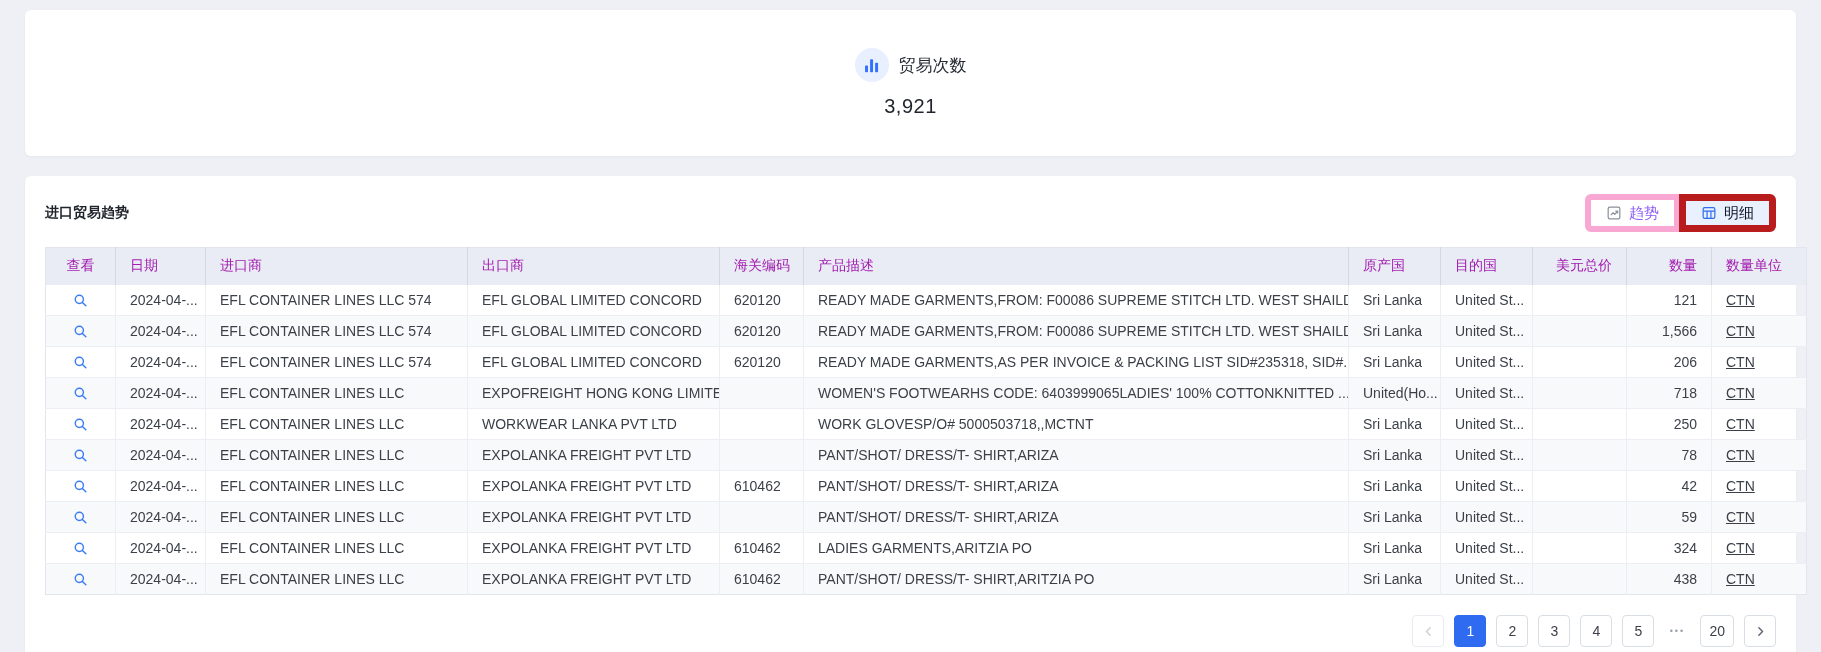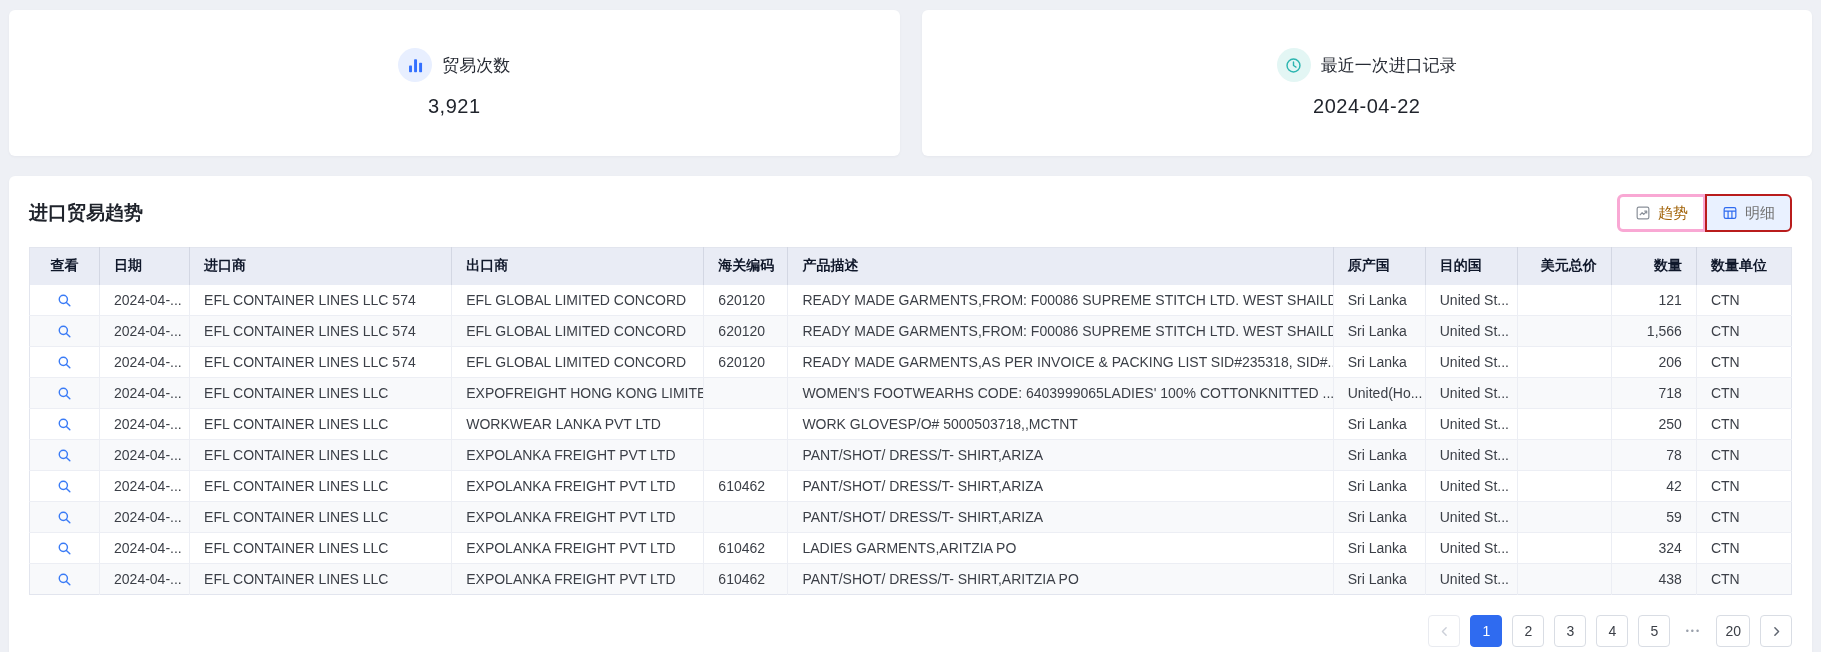--- a/index.html
+++ b/index.html
@@ -1,53 +1,53 @@
 <!DOCTYPE html>
 <html><head>
 <meta charset="utf-8">
 <style>
   * { box-sizing: border-box; }
   html, body { margin:0; padding:0; width:1821px; height:652px; overflow:hidden; }
   body { background:#eef0f5; font-family:"Liberation Sans", sans-serif; color:#3b3f47; }
-  .page { padding:10px 9px; width:1821px; height:652px; }
+  .page { padding:10px 25px; width:1821px; height:652px; }
 
   
   .cards { display:flex; gap:22px; }
   .stat-card { flex:1; background:#fff; border-radius:6px; height:146px;
     display:flex; flex-direction:column; align-items:center; justify-content:center; gap:13px;
     box-shadow:0 1px 3px rgba(31,35,41,0.04); }
   .stat-head { display:flex; align-items:center; gap:10px; font-size:17px; color:#262a33; }
   .stat-icon { width:34px; height:34px; border-radius:50%; display:flex; align-items:center; justify-content:center; }
   .stat-icon.blue { background:#e8efff; }
   .stat-icon.orange { background:#fdf3e1; }
   .stat-icon.teal { background:#e3f6f4; }
   .stat-value { font-size:20px; color:#1f232b; letter-spacing:0.5px; }
 
   
   .panel { margin-top:20px; background:#fff; border-radius:6px; padding:18px 20px 20px; height:486px;
     box-shadow:0 1px 3px rgba(31,35,41,0.04); }
   .panel-head { display:flex; justify-content:space-between; align-items:center; }
-  .panel-title { font-size:19px; font-weight:700; color:#1f232b; }
+  .panel-title { font-size:14px; font-weight:700; color:#1f232b; }
   .toggle-group { display:flex; }
   .toggle-btn { display:flex; align-items:center; gap:7px; padding:0 15px; height:38px; font-size:15px;
-    background:#fff; border:3px solid #f9a8d4; color:#a16207; cursor:pointer; font-family:inherit; }
+    background:#fff; border:6px solid #f9a8d4; color:#8b5cf6; cursor:pointer; font-family:inherit; }
   .toggle-btn.trend { border-radius:6px 0 0 6px; }
-  .toggle-btn.detail { border-radius:0 6px 6px 0; background:#e9f1ff; border:2px solid #b91c1c; color:#737373; margin-left:-1px; }
+  .toggle-btn.detail { border-radius:0 6px 6px 0; background:#e9f1ff; border:7px solid #b91c1c; color:#0f172a; margin-left:-1px; }
 
   
   .table-wrap { margin-top:15px; }
   table { border-collapse:collapse; width:100%; table-layout:fixed; font-size:14px; border:1px solid #e2e5ee; }
   col.c0{width:70px} col.c1{width:90px} col.c2{width:262px} col.c3{width:252px} col.c4{width:84px}
   col.c5{width:545px} col.c6{width:92px} col.c7{width:92px} col.c8{width:94px} col.c9{width:85px} col.c10{width:95px}
-  thead th { background:#e9ecf5; height:37px; font-weight:700; color:#0f172a; text-align:left;
+  thead th { background:#e9ecf5; height:37px; font-weight:400; color:#a21caf; text-align:left;
     padding:0 14px; border-right:1px solid #d3d7e3; white-space:nowrap; overflow:hidden; }
   thead th:last-child { border-right:none;margin-top:12px; }
   tbody td { height:31px; padding:0 14px; border-bottom:1px solid #eceef4; border-right:1px solid #eceef4;
     white-space:nowrap; overflow:hidden; text-overflow:clip; color:#3b3f47; }
-  tbody td:last-child { border-right:none; }
+  tbody td:last-child { border-right:none;text-decoration:underline; }
   tbody tr:nth-child(even) { background:#f8f9fb; }
   tbody tr:last-child td { border-bottom:none; }
   .al-c { text-align:center; }
   .al-r { text-align:right; }
   .view-btn { display:inline-flex; align-items:center; justify-content:center; cursor:pointer; vertical-align:middle; }
 
   
   .pagination { display:flex; justify-content:flex-end; align-items:center; gap:10px; margin-top:20px; }
   .page-btn { min-width:32px; height:32px; padding:0 8px; border:1px solid #d9dde4; background:#fff; border-radius:4px;
     display:flex; align-items:center; justify-content:center; font-size:14px; color:#3b3f47; cursor:pointer; font-family:inherit; }
@@ -70,32 +70,20 @@
             <rect x="8.5" y="3.5" width="3.1" height="13.5" rx="0.8" fill="#3370ff"></rect>
             <rect x="13.8" y="7" width="3.1" height="10" rx="0.8" fill="#3370ff"></rect>
           </svg>
         </span>
         <span>贸易次数</span>
       </div>
       <div class="stat-value">3,921</div>
     </div>
 
 
-    <div class="stat-card">
-      <div class="stat-head">
-        <span class="stat-icon teal">
-          <svg width="19" height="19" viewBox="0 0 20 20" fill="none" stroke="#2cb5b0" stroke-width="1.5">
-            <circle cx="10" cy="10" r="6.8"></circle>
-            <path d="M10 6.2V10l2.6 1.6" stroke-linecap="round" stroke-linejoin="round"></path>
-          </svg>
-        </span>
-        <span>最近一次进口记录</span>
-      </div>
-      <div class="stat-value">2024-04-22</div>
-    </div>
   </div>
 
   <div class="panel">
     <div class="panel-head">
       <div class="panel-title">进口贸易趋势</div>
       <div class="toggle-group">
         <button class="toggle-btn trend">
           <span style="display:inline-flex">
             <svg width="16" height="16" viewBox="0 0 20 20" fill="none" stroke="#8a9099" stroke-width="1.5">
               <rect x="2.7" y="2.7" width="14.6" height="14.6" rx="2"></rect>

